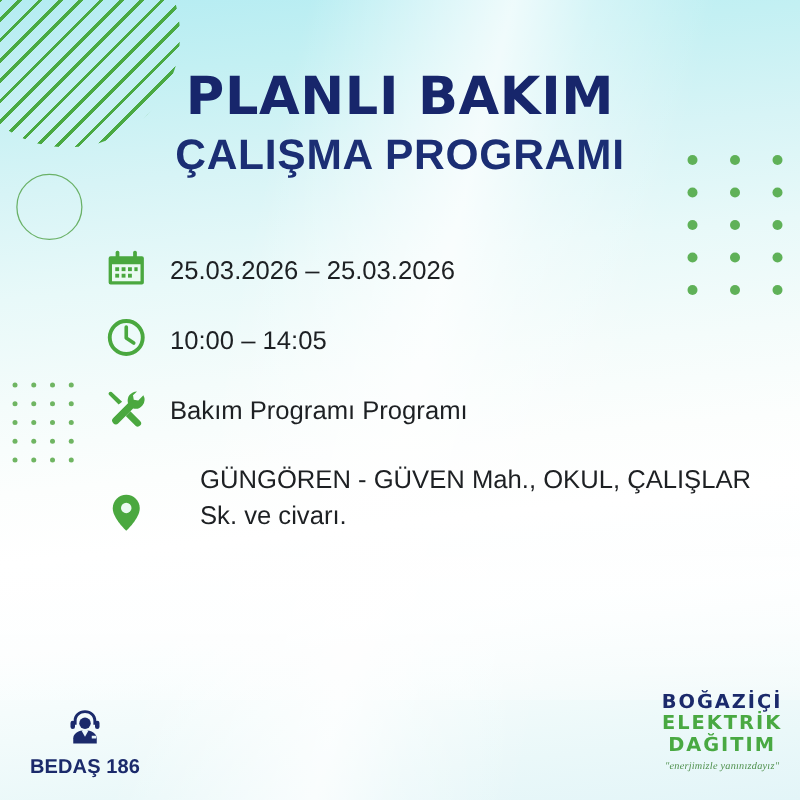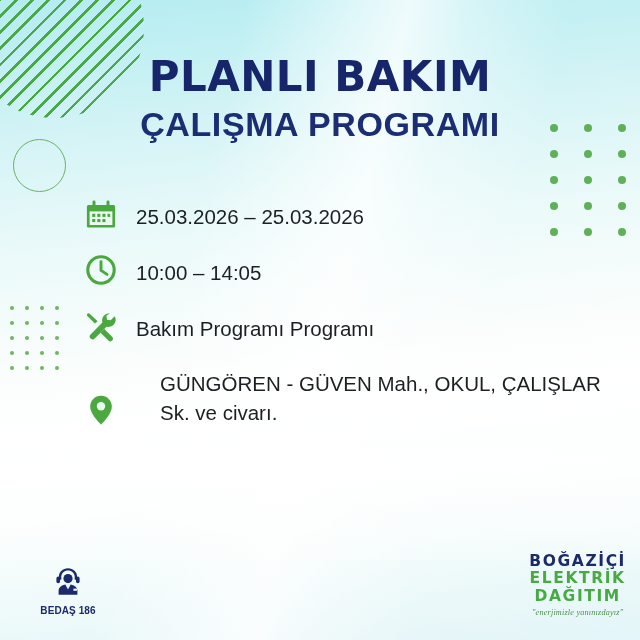--- a/index.html
+++ b/index.html
@@ -196,21 +196,21 @@
   }
   .contact .cico {
     height: 40px;
     display: flex;
     align-items: flex-end;
     justify-content: center;
   }
   .contact .clabel {
     margin-top: 7px;
     font-family: "Liberation Sans", sans-serif;
-    font-size: 10px;
+    font-size: 16px;
     font-weight: 700;
     color: #1b2a6b;
     letter-spacing: 0.1px;
     white-space: nowrap;
   }
 
   .brand {
     position: absolute;
     right: 14px;
     top: 9px;

